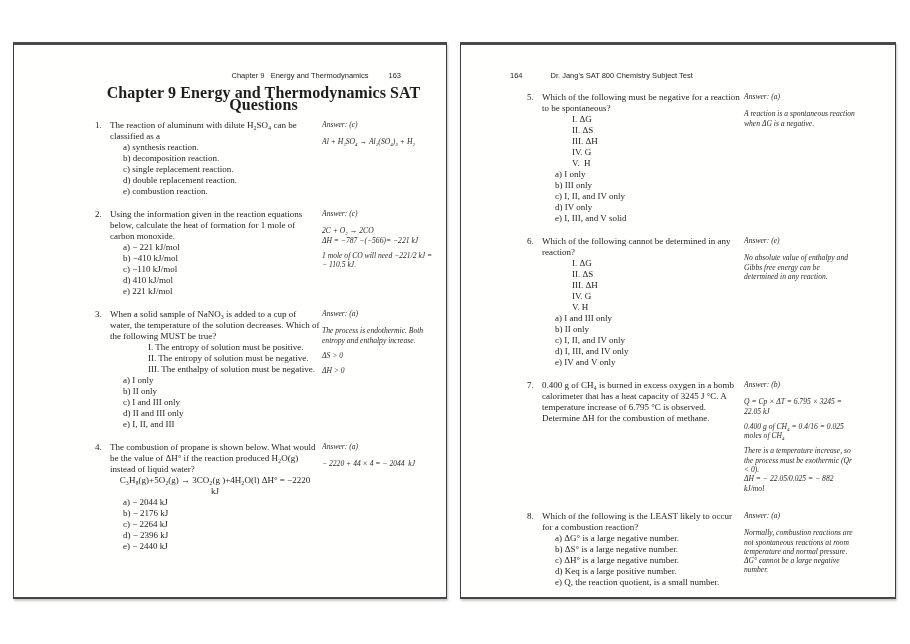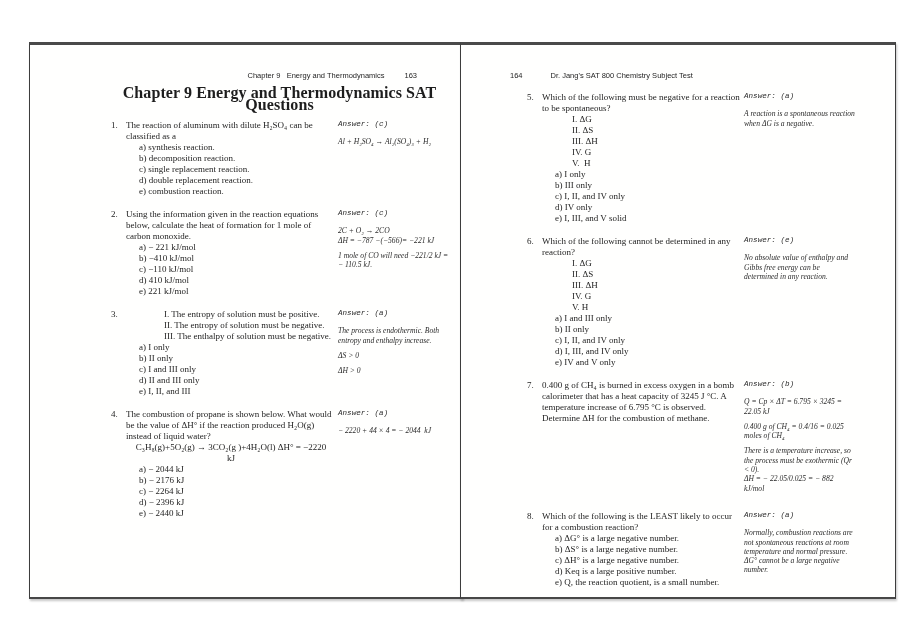--- a/index.html
+++ b/index.html
@@ -19,21 +19,21 @@
     top: 42px;
     width: 434px; height: 557px;
     box-sizing: border-box;
     background: #fffffe;
     border: 1px solid #3d3d3d;
     border-top: 3px solid #4a4a4a;
     border-bottom: 2px solid #474747;
     box-shadow: 1px 2px 2px rgba(0,0,0,0.22);
     color: #1d1d1d;
   }
-  #page-left  { left: 29px;  }
+  #page-left  { left: 13px;  }
   #page-right { left: 460px; width: 436px; }
 
   .page-header {
     display: flex;
     margin-top: 26px;
     font-family: "Liberation Sans", sans-serif;
     font-size: 7.5px;
     line-height: 9px;
     color: #242424;
   }
@@ -81,21 +81,21 @@
   .q-answer {
     flex: none;
     width: 113px;
     padding-left: 2px;
     box-sizing: border-box;
     font-style: italic;
     font-size: 7.6px;
     line-height: 9.3px;
     color: #2b2b2b;
   }
-  .a-label { margin-bottom: 8px; font-family: Liberation Mono, monospace; }
+  .a-label { margin-bottom: 8px; }
   .a-para  { margin-bottom: 6px; white-space: pre-wrap; }
 </style>
 </head>
 <body>
 
 <div class="spread">
 
   <section class="page" id="page-left">
     <div class="page-header">
       <span>Chapter 9   Energy and Thermodynamics</span>
@@ -147,20 +147,21 @@
 ΔH = −787 −(−566)= −221 kJ</div>
               <div class="a-para">1 mole of CO will need −221/2 kJ = − 110.5 kJ.</div>
             </div>
     </div>
   </div>
 
   <div class="question">
     <div class="q-main">
       <span class="q-num">3.</span>
       <div class="q-body">
+        <div class="q-stem">When a solid sample of NaNO₃ is added to a cup of water, the temperature of the solution decreases. Which of the following MUST be true?</div>
         <div class="q-sublines">
                 <div class="subline roman">I. The entropy of solution must be positive.</div>
                 <div class="subline roman">II. The entropy of solution must be negative.</div>
                 <div class="subline roman">III. The enthalpy of solution must be negative.</div>
               </div>
         <div class="q-options">
                 <div class="option">a) I only</div>
                 <div class="option">b) II only</div>
                 <div class="option">c) I and III only</div>
                 <div class="option">d) II and III only</div>

